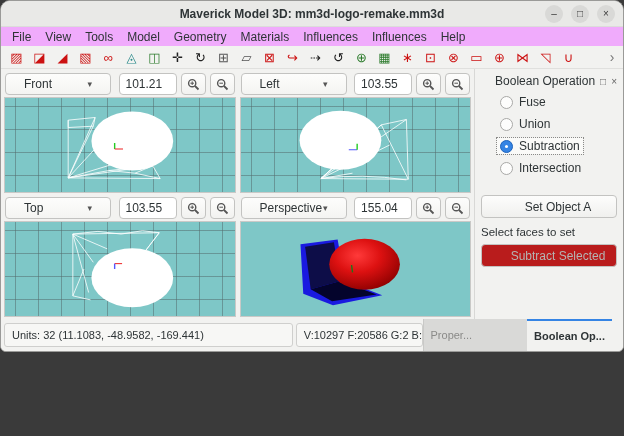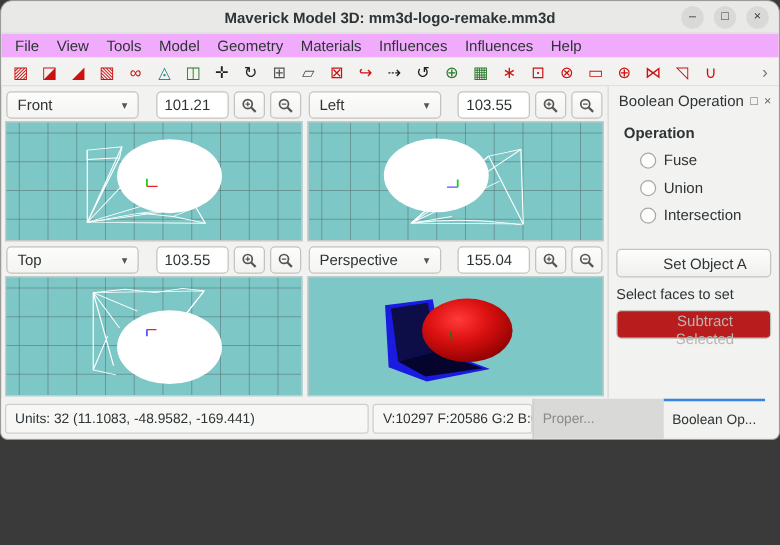--- a/index.html
+++ b/index.html
@@ -22,37 +22,37 @@
   .tbi{width:23px;text-align:center;font-size:13px;line-height:21px;}
   .red{color:#cc1111}.blk{color:#222}.grn{color:#2a7a2a}.gry{color:#555}.tea{color:#2a8a8a}
   .tb-overflow{margin-left:auto;color:#777;font-size:14px;width:14px;text-align:center;}
   
   .main{flex:1;display:flex;min-height:0;}
   .viewarea{flex:1;display:grid;grid-template-columns:1fr 1fr;grid-template-rows:1fr 1fr;padding:1px;}
   .viewport{padding:1px 2px;display:flex;flex-direction:column;}
   .vhead{height:26px;flex:0 0 26px;display:flex;align-items:center;justify-content:space-between;padding:1px 1px;}
   .combo{width:106px;height:22px;display:flex;align-items:center;justify-content:space-between;
     background:linear-gradient(#fdfdfc,#f4f4f2);border:1px solid #c3c3c1;border-radius:4px;
-    padding:0 8px;font-size:12px;}
+    padding:0 18px;font-size:12px;}
   .combo .arr{font-size:9px;color:#555;}
   .vctrl{display:flex;align-items:center;gap:4px;}
   .zinput{width:58px;height:22px;border:1px solid #c3c3c1;border-radius:4px;background:#fff;
     font-size:12px;padding:0 6px;font-family:"Liberation Sans",sans-serif;color:#2e3436;}
   .zbtn{width:25px;height:22px;background:linear-gradient(#fdfdfc,#f2f2f0);border:1px solid #c3c3c1;
     border-radius:4px;display:flex;align-items:center;justify-content:center;padding:0;}
   .canvas{flex:1;border:1px solid #c9c9c7;background:#7ec7c7;position:relative;overflow:hidden;}
   .canvas.grid{background-image:
     linear-gradient(rgba(85,110,112,.55) 1px, transparent 1px),
     linear-gradient(90deg, rgba(85,110,112,.55) 1px, transparent 1px);
     background-size:23px 23px;background-position:10px 8px;}
   .canvas svg{position:absolute;inset:0;width:100%;height:100%;}
   
   .sidepanel{flex:0 0 119px;background:#f2f2f0;border-left:1px solid #d8d8d6;display:flex;
     flex-direction:column;font-size:12px;}
-  .phead{display:flex;align-items:center;padding:5px 6px 3px 8px;}
+  .phead{display:flex;align-items:center;padding:5px 6px 3px 8px;margin-left:12px;}
   .phead .ptitle{flex:1;font-size:12px;color:#2e3436;white-space:nowrap;overflow:hidden;}
   .phead .picon{color:#666;font-size:10px;margin-left:5px;}
   .psection{font-weight:bold;margin:8px 0 4px 12px;}
   .opt-row{display:flex;align-items:center;gap:6px;margin:3px 0 3px 22px;padding:1px 3px;width:fit-content;}
   .opt-row.focused{outline:1px dotted #8a8a88;background:#fafaf8;}
   .radio{width:13px;height:13px;border-radius:50%;border:1px solid #a8a8a6;background:#fdfdfc;
     position:relative;flex:0 0 13px;}
   .radio.checked{background:#3584e4;border-color:#1f63bb;}
   .radio.checked::after{content:"";position:absolute;inset:4px;background:#fff;border-radius:50%;}
   .pbtn{display:block;margin:4px 6px 0 6px;width:calc(100% - 12px);height:23px;
@@ -62,21 +62,21 @@
   .pbtn.disabled{color:#b5b5b3;background:#b91c1c;}
   .phint{font-size:11.5px;margin:8px 4px 2px 6px;color:#2e3436;}
   
   .statusbar{height:32px;flex:0 0 32px;display:flex;align-items:center;padding:0 11px 0 3px;background:#f2f2f0;}
   .statusfield{height:24px;border:1px solid #cfcfcd;border-radius:3px;background:#f7f7f5;
     font-size:11px;display:flex;align-items:center;padding:0 7px;color:#2e3436;white-space:nowrap;overflow:hidden;}
   .sf-left{width:346px;margin-right:3px;}
   .sf-right{width:150px;}
   .docktabs{flex:1;height:32px;display:flex;align-items:stretch;background:#d9d9d7;border-left:1px solid #c9c9c7;gap:48px;}
   .dtab{font-size:11px;color:#8a8a88;display:flex;align-items:center;padding:0 7px;white-space:nowrap;}
-  .dtab.active{background:#f2f2f0;color:#2e3436;font-weight:normal;border-top:2px solid #3584e4;}
+  .dtab.active{background:#f2f2f0;color:#2e3436;font-weight:bold;border-top:2px solid #3584e4;}
 </style>
 </head>
 <body>
 
 <div class="window">
 
   <div class="titlebar">
     <span class="title">Maverick Model 3D: mm3d-logo-remake.mm3d</span>
     <div class="winbtns">
       <div class="winbtn">
@@ -309,28 +309,31 @@
       </div>
 
     </div>
 
     <div class="sidepanel">
       <div class="phead">
         <span class="ptitle">Boolean Operation</span>
         <span class="picon">□</span>
         <span class="picon">×</span>
       </div>
-      <div class="psection">Operation</div>
       <div class="opt-row">
         <span class="radio"></span>
         <span>Fuse</span>
       </div>
       <div class="opt-row">
         <span class="radio"></span>
         <span>Union</span>
+      </div>
+      <div class="opt-row focused">
+        <span class="radio checked"></span>
+        <span>Subtraction</span>
       </div>
       <div class="opt-row">
         <span class="radio"></span>
         <span>Intersection</span>
       </div>
       <button class="pbtn first">Set Object A</button>
       <div class="phint">Select faces to set</div>
       <button class="pbtn disabled">Subtract Selected</button>
     </div>
   </div>

